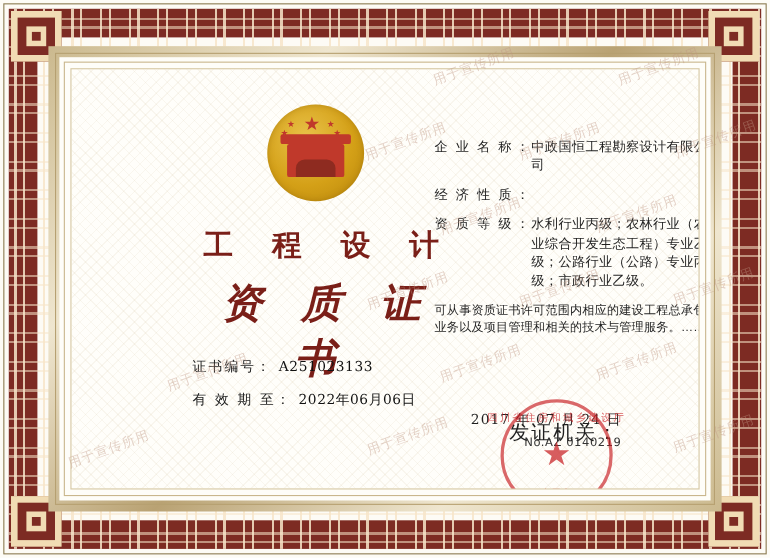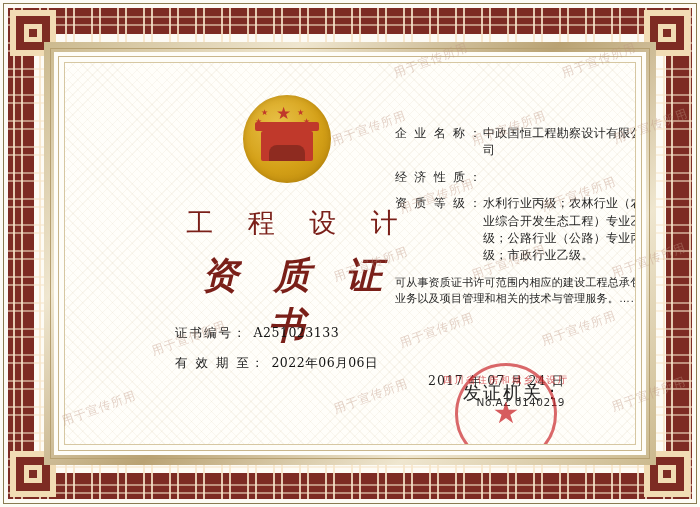--- a/index.html
+++ b/index.html
@@ -214,21 +214,21 @@
     top: 142px;
     width: 250px;
     text-align: center;
     color: #7a1f18;
     font-family: "DejaVu Serif", serif;
   }
   .title-line1 {
     font-size: 27px;
     letter-spacing: 13px;
     text-indent: 13px;
-    font-weight: normal;
+    font-weight: bold;
     text-shadow: 0 1px 0 rgba(255,255,255,0.6);
   }
   .title-line2 {
     font-size: 37px;
     letter-spacing: 11px;
     text-indent: 11px;
     font-weight: bold;
     margin-top: 10px;
     text-shadow: 0 1px 0 rgba(255,255,255,0.6);
     font-style: italic;

